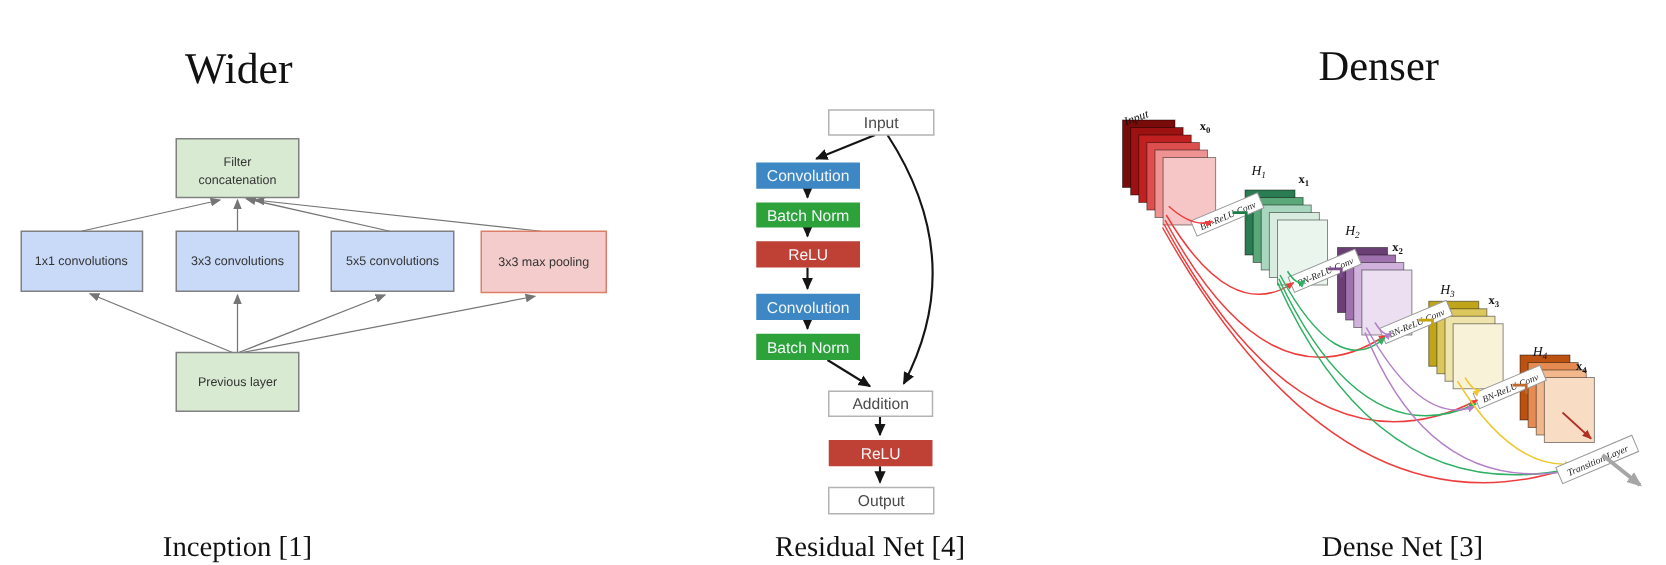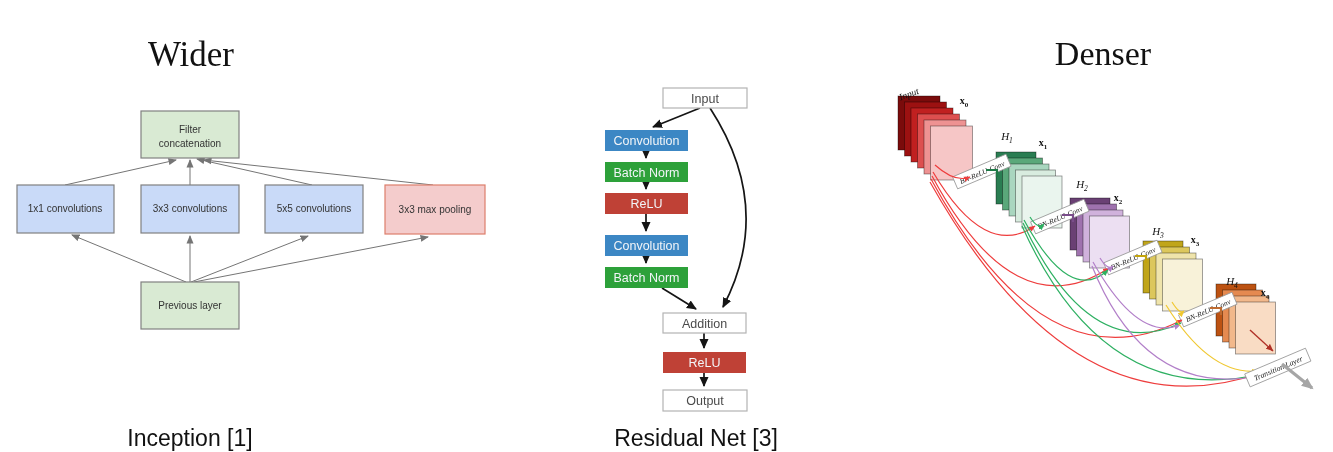--- a/index.html
+++ b/index.html
@@ -1,38 +1,39 @@
 <!DOCTYPE html>
 <html><head>
 <meta charset="utf-8">
 <style>
   html,body{margin:0;padding:0;background:#fff;}
   #figure{position:relative;width:1333px;height:452px;background:#fff;overflow:hidden;
           font-family:"Liberation Sans",sans-serif;margin-top:20px;}
   .title{position:absolute;transform:translateX(-50%);font-family:"Liberation Serif",serif;
          color:#111;white-space:nowrap;}
-  .caption{position:absolute;transform:translateX(-50%);font-family:Liberation Sans, sans-serif;
+  .caption{position:absolute;transform:translateX(-50%);font-family:Liberation Serif, serif;
            font-size:23px;color:#111;white-space:nowrap;}
   svg{position:absolute;overflow:visible;}
   text{font-family:"Liberation Sans",sans-serif;}
   .boxlabel1{font-size:10px;}
   .boxlabel2{font-size:12.5px;}
   .serifit{font-family:"Liberation Serif",serif;font-style:italic;}
   .serifbold{font-family:"Liberation Serif",serif;font-weight:bold;}
 </style>
 </head>
 <body>
 
 <div id="figure" style="background: rgb(255, 255, 255);">
 
   <div class="title" style="left:191px;top:15px;font-size:35px;">Wider</div>
   <div class="title" style="left:1103px;top:15px;font-size:34px;">Denser</div>
 
   <div class="caption" style="left:190px;top:405px;">Inception [1]</div>
-  <div class="caption" style="left:696px;top:405px;">Residual Net [3]</div>
+  <div class="caption" style="left:696px;top:405px;">Residual Net [4]</div>
+  <div class="caption" style="left:1122px;top:405px;">Dense Net [3]</div>
 
   <svg style="left:0;top:80px;" width="500" height="250" viewBox="0 0 500 250">
     <defs>
       <marker id="mA" markerWidth="9" markerHeight="8" refX="7.5" refY="4" orient="auto" markerUnits="userSpaceOnUse">
         <path d="M0,0.5 L8.5,4 L0,7.5 Z" fill="#757575"></path>
       </marker>
     </defs>
 
     <g stroke-width="1" fill="none">
       <path d="M65,85 L176,60" marker-end="url(#mA)" stroke="#757575"></path>

